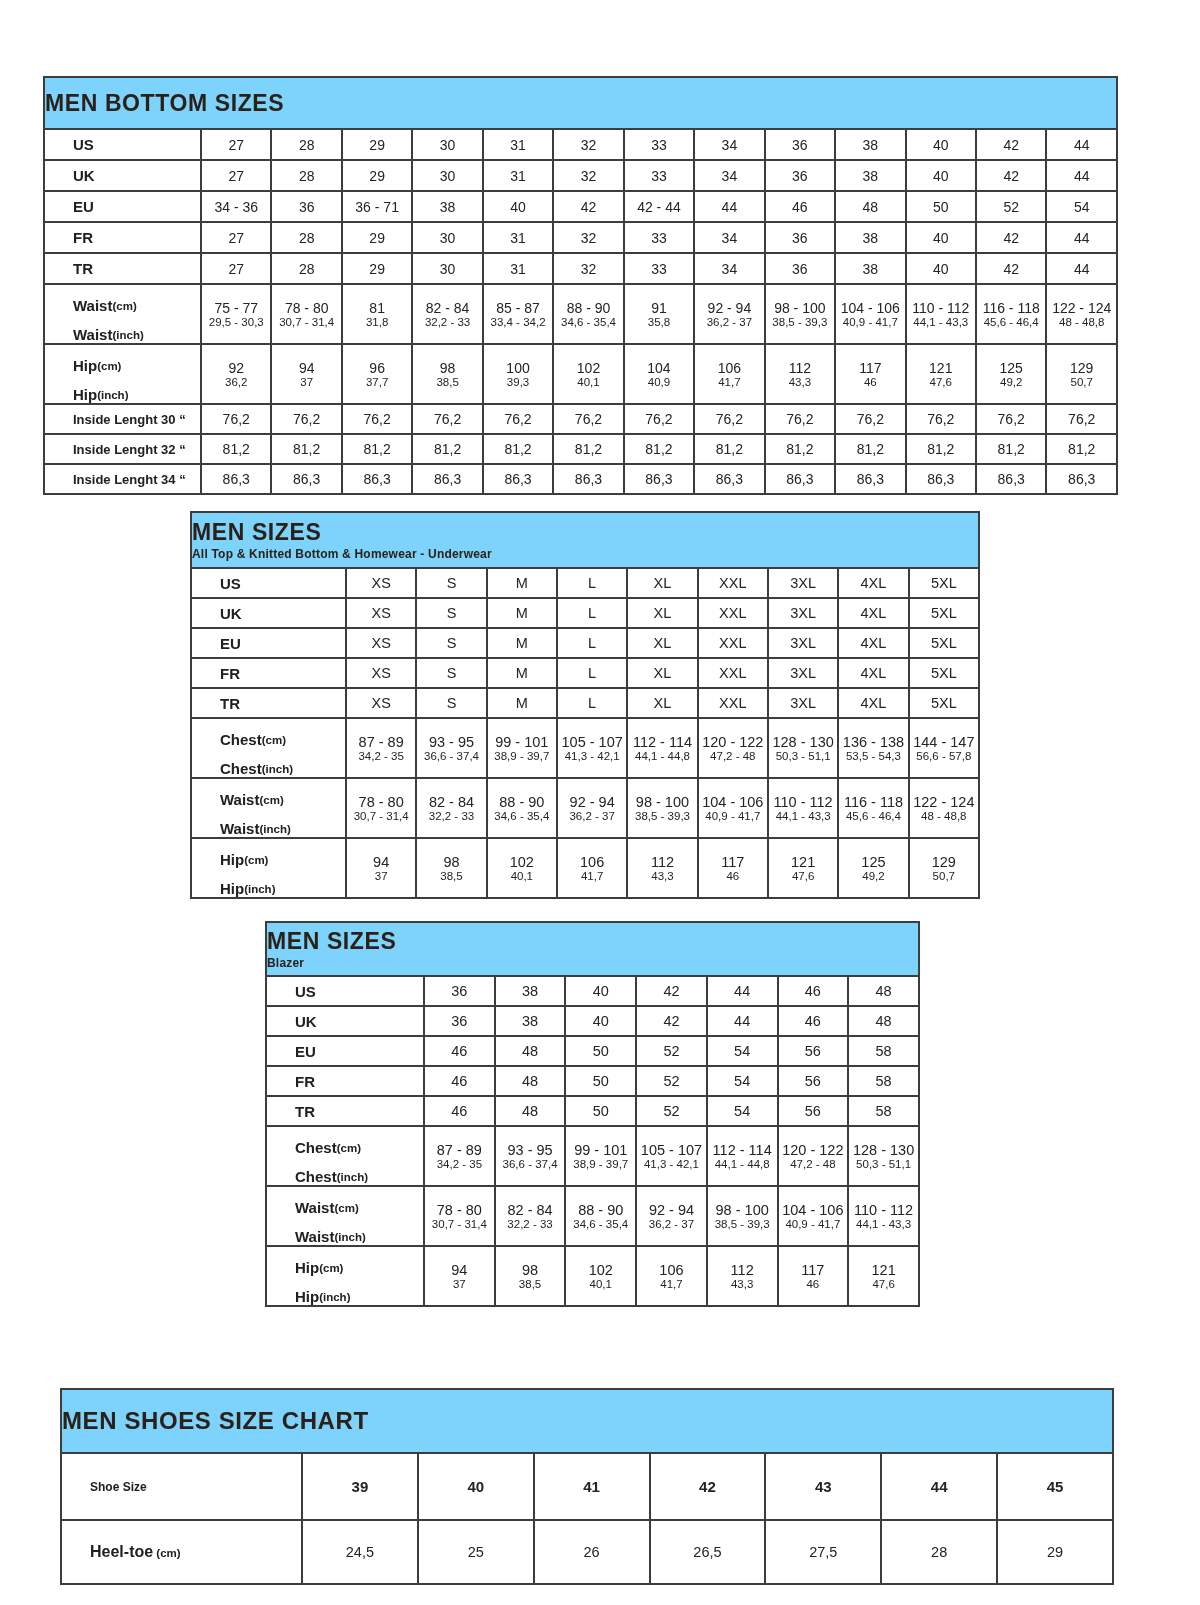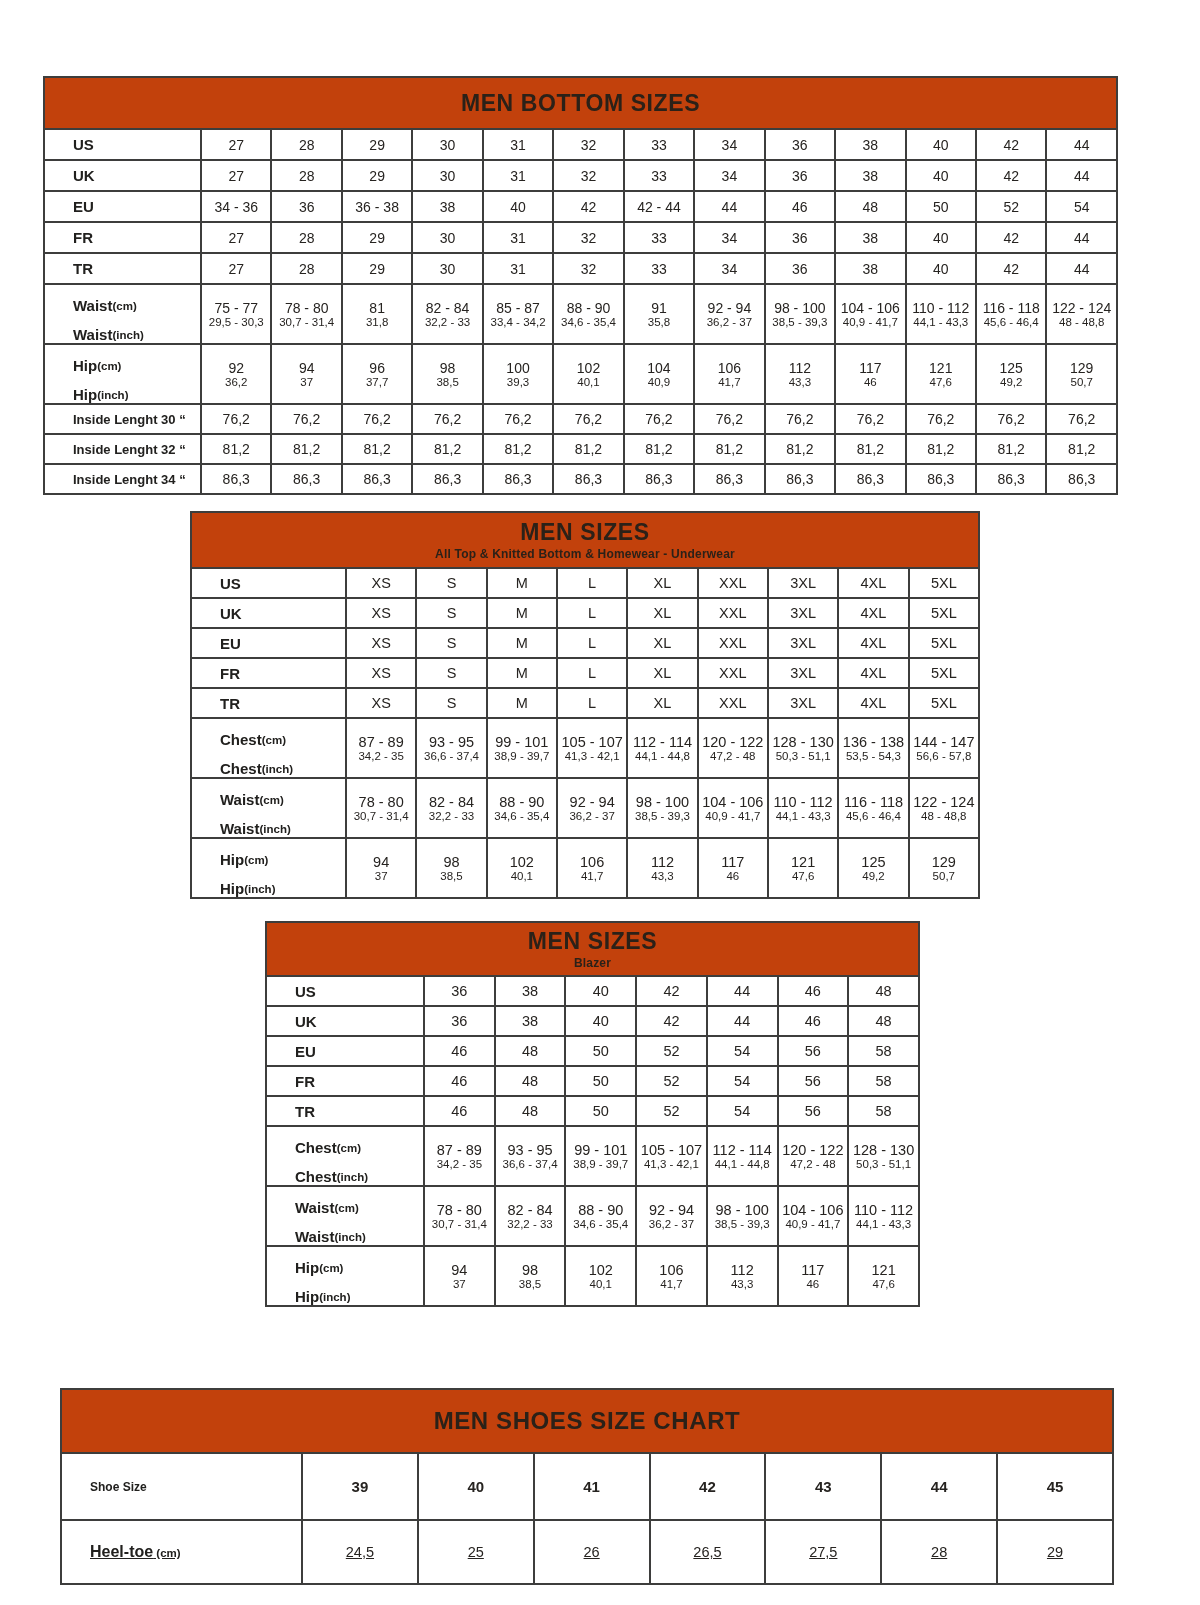--- a/index.html
+++ b/index.html
@@ -9,23 +9,23 @@
     font-family:"Liberation Sans", sans-serif;
     color:#262320;
   }
   .size-table { position:absolute; }
   .t1 { left:43px;  top:76px;   width:1075px; }
   .t2 { left:190px; top:511px;  width:790px;  }
   .t3 { left:265px; top:921px;  width:655px;  }
   .t4 { left:60px;  top:1388px; width:1054px; }
 
   .tbl-header {
-    background:#c2410c;
+    background:#7dd3fc;
     border:2px solid #3D3D3C; border-bottom:none;
-    display:flex; flex-direction:column; align-items:center; justify-content:center;
+    display:flex; flex-direction:column; align-items:flex-start; justify-content:center;
   }
   .t1 .tbl-header { height:52px; }
   .t2 .tbl-header { height:56px; }
   .t3 .tbl-header { height:54px; }
   .t4 .tbl-header { height:64px; }
   .tbl-title {
     font-weight:bold; font-size:23px; letter-spacing:0.6px; color:#2B2118;
   }
   .t4 .tbl-title { font-size:24px; }
   .tbl-subtitle {
@@ -60,21 +60,21 @@
   .row-group td .l1, .row-group td .l2 {
     height:50%; display:flex; align-items:center; justify-content:center;
   }
   .row-group td.lbl .l1, .row-group td.lbl .l2 { justify-content:flex-start; }
   .row-group td .l2 { font-size:11.5px; }
   .row-group td.lbl .l1, .row-group td.lbl .l2 { font-size:15px;margin-top:12px; }
 
   .t4 tr { height:67px; }
   .t4 tr:last-child { height:64px; }
   .t4 tr:first-child td { font-weight:bold; }
-  .t4 tr:last-child td { font-size:14.5px;text-decoration:underline; }
+  .t4 tr:last-child td { font-size:14.5px; }
   .t4 tr:last-child td.lbl { font-size:16px; font-weight:bold; }
 </style>
 </head>
 <body>
 
 <div>
 
   <section class="size-table t1">
     <header class="tbl-header">
       <div class="tbl-title">MEN BOTTOM SIZES</div>
@@ -110,21 +110,21 @@
             <td>36</td>
             <td>38</td>
             <td>40</td>
             <td>42</td>
             <td>44</td>
           </tr>
           <tr class="row-single">
             <td class="lbl"><span class="lm">EU</span></td>
             <td>34 - 36</td>
             <td>36</td>
-            <td>36 - 38</td>
+            <td>36 - 71</td>
             <td>38</td>
             <td>40</td>
             <td>42</td>
             <td>42 - 44</td>
             <td>44</td>
             <td>46</td>
             <td>48</td>
             <td>50</td>
             <td>52</td>
             <td>54</td>

